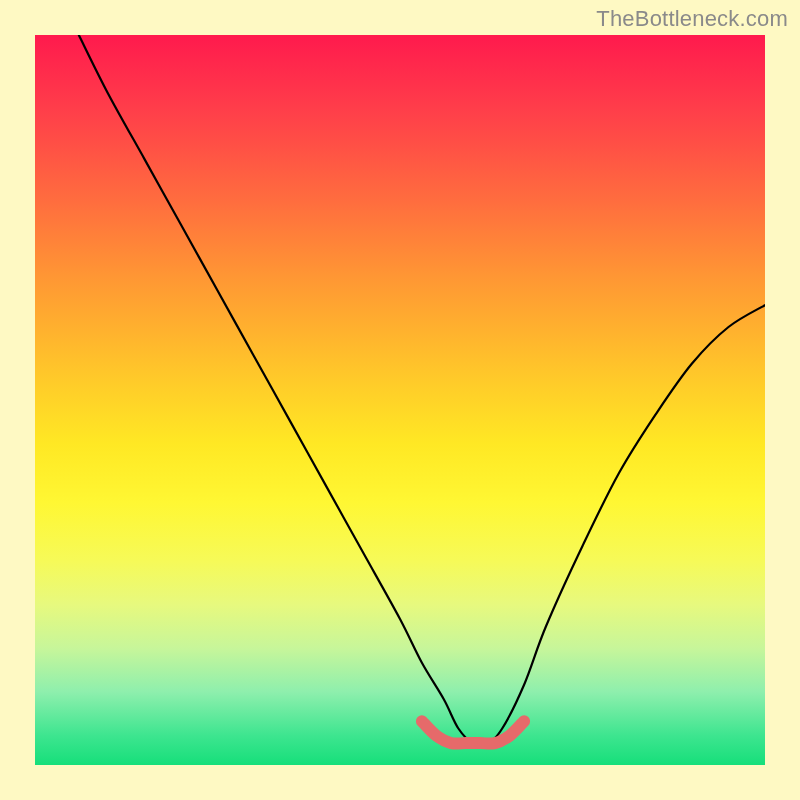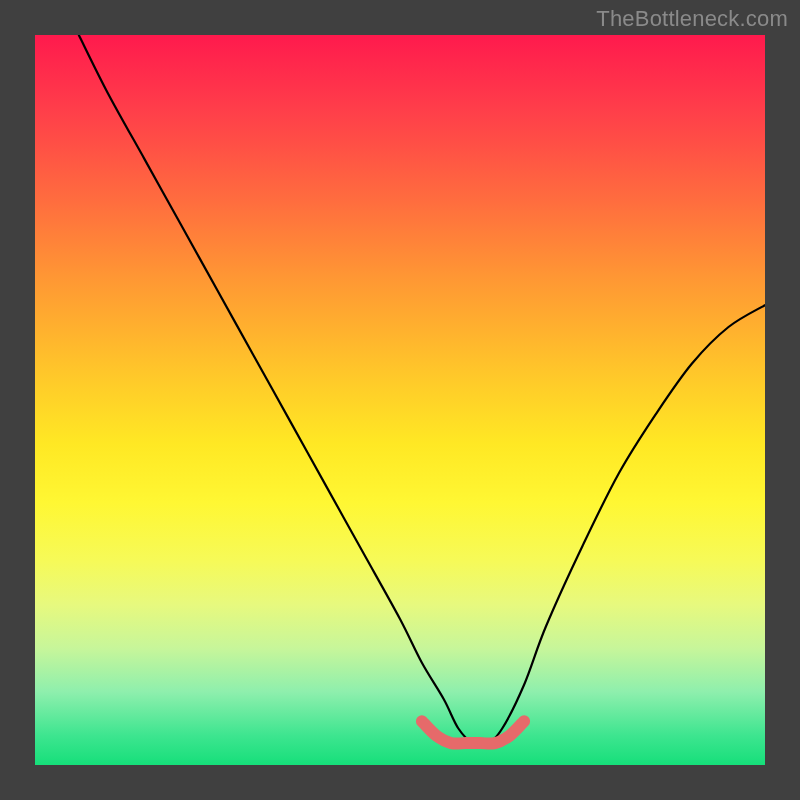--- a/index.html
+++ b/index.html
@@ -8,21 +8,21 @@
     width: 800px;
     height: 800px;
     background: #000;
     overflow: hidden;
     font-family: Arial, Helvetica, sans-serif;
   }
   .frame {
     position: relative;
     width: 800px;
     height: 800px;
-    background: #404040;
+    background: #fef9c3;
   }
   .plot {
     position: absolute;
     left: 35px;
     top: 35px;
     width: 730px;
     height: 730px;
     background: linear-gradient(to bottom,
       #ff1a4d 0%,
       #ff3d4a 10%,

